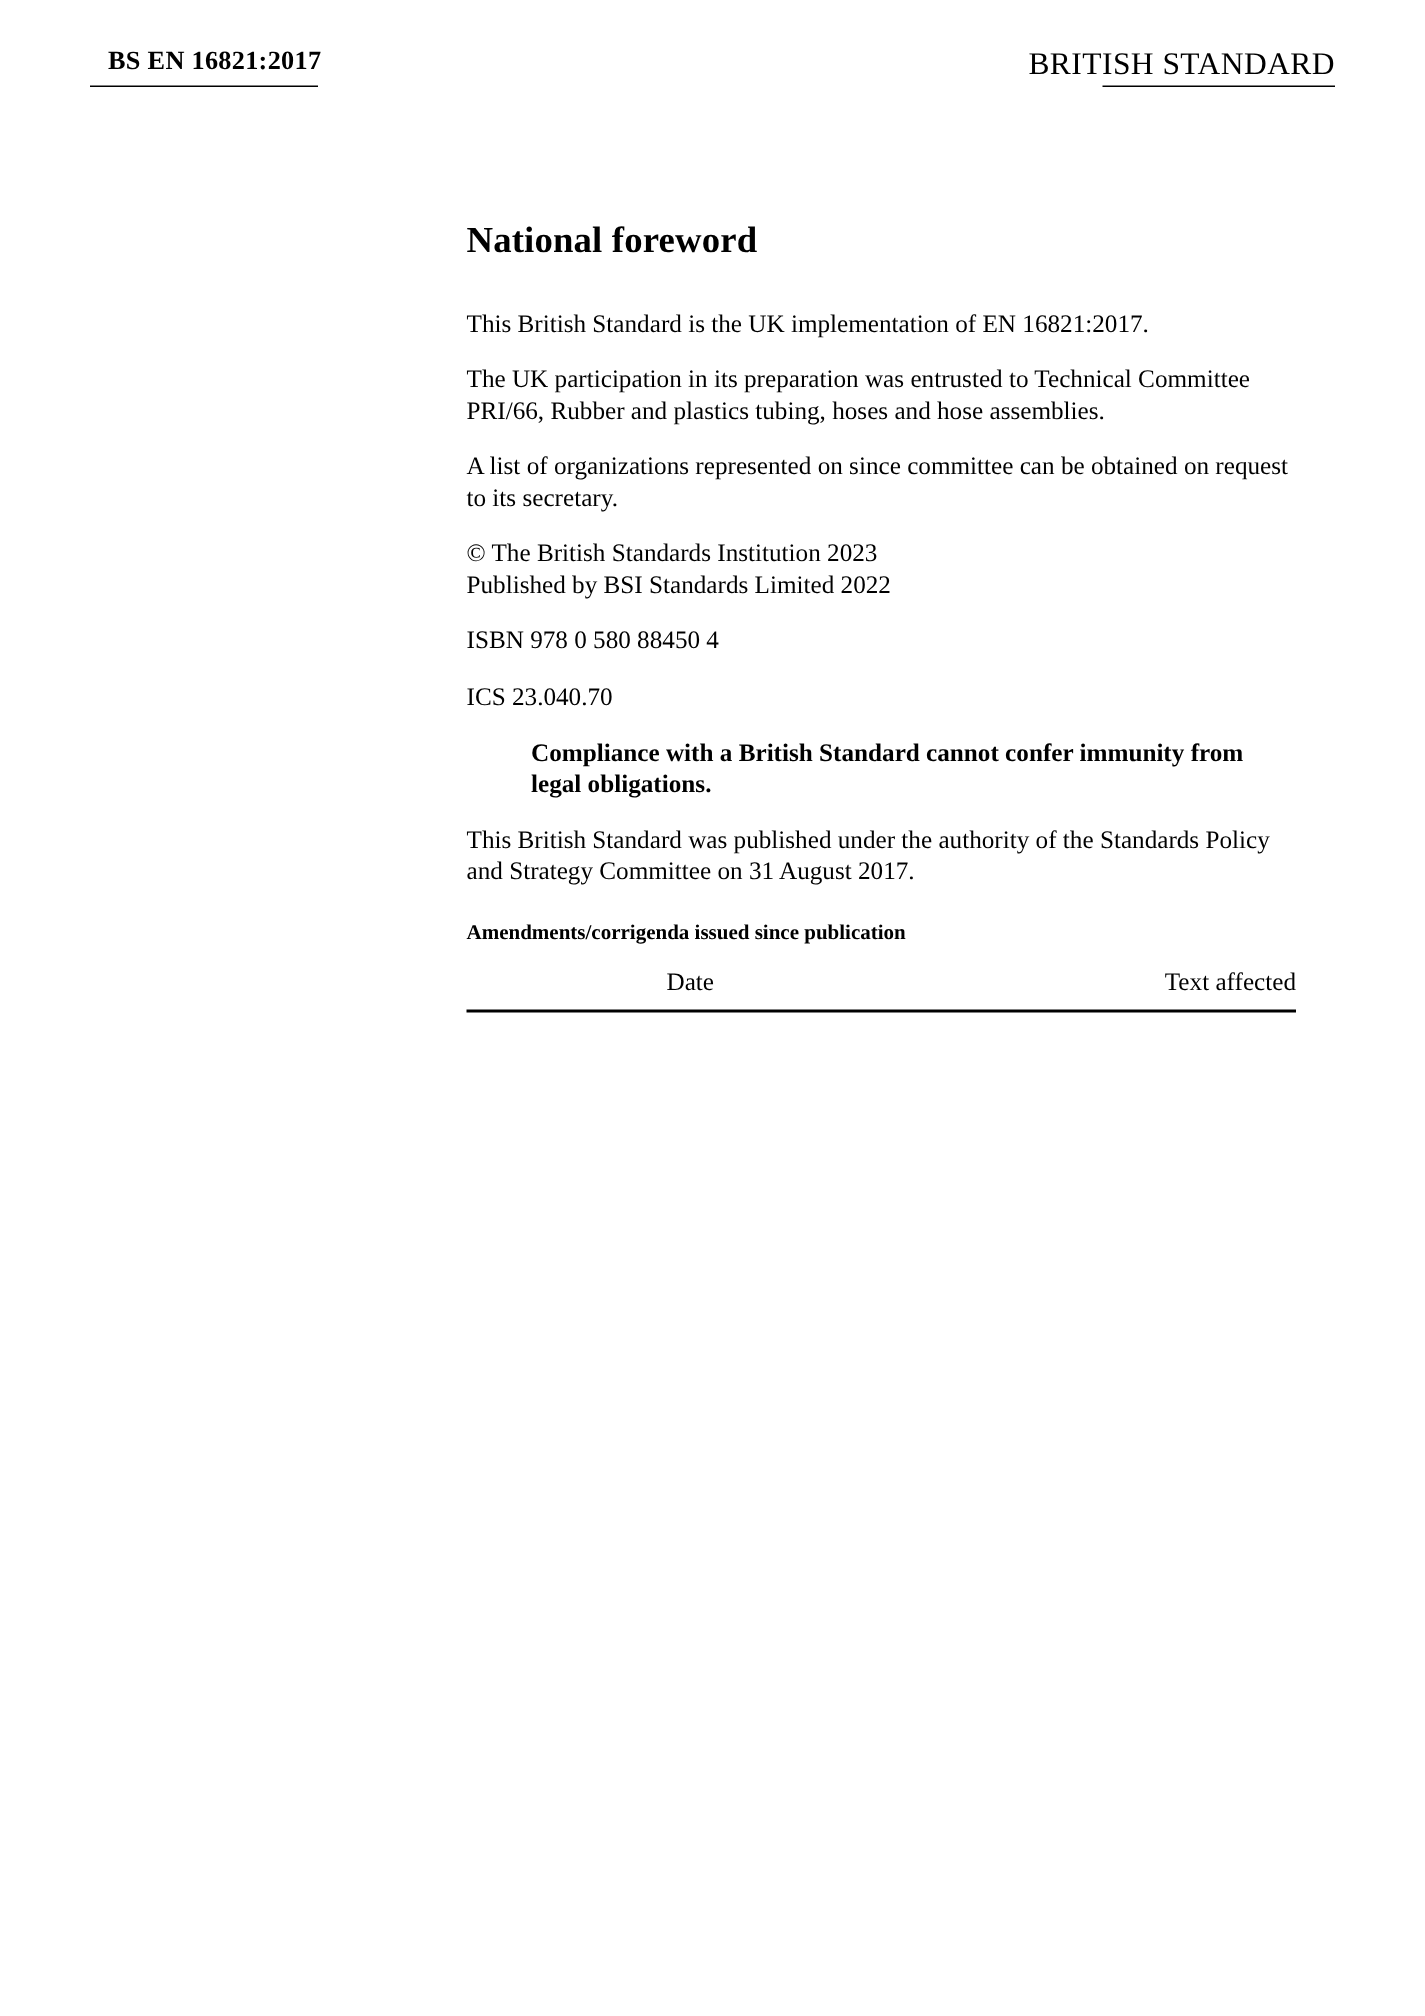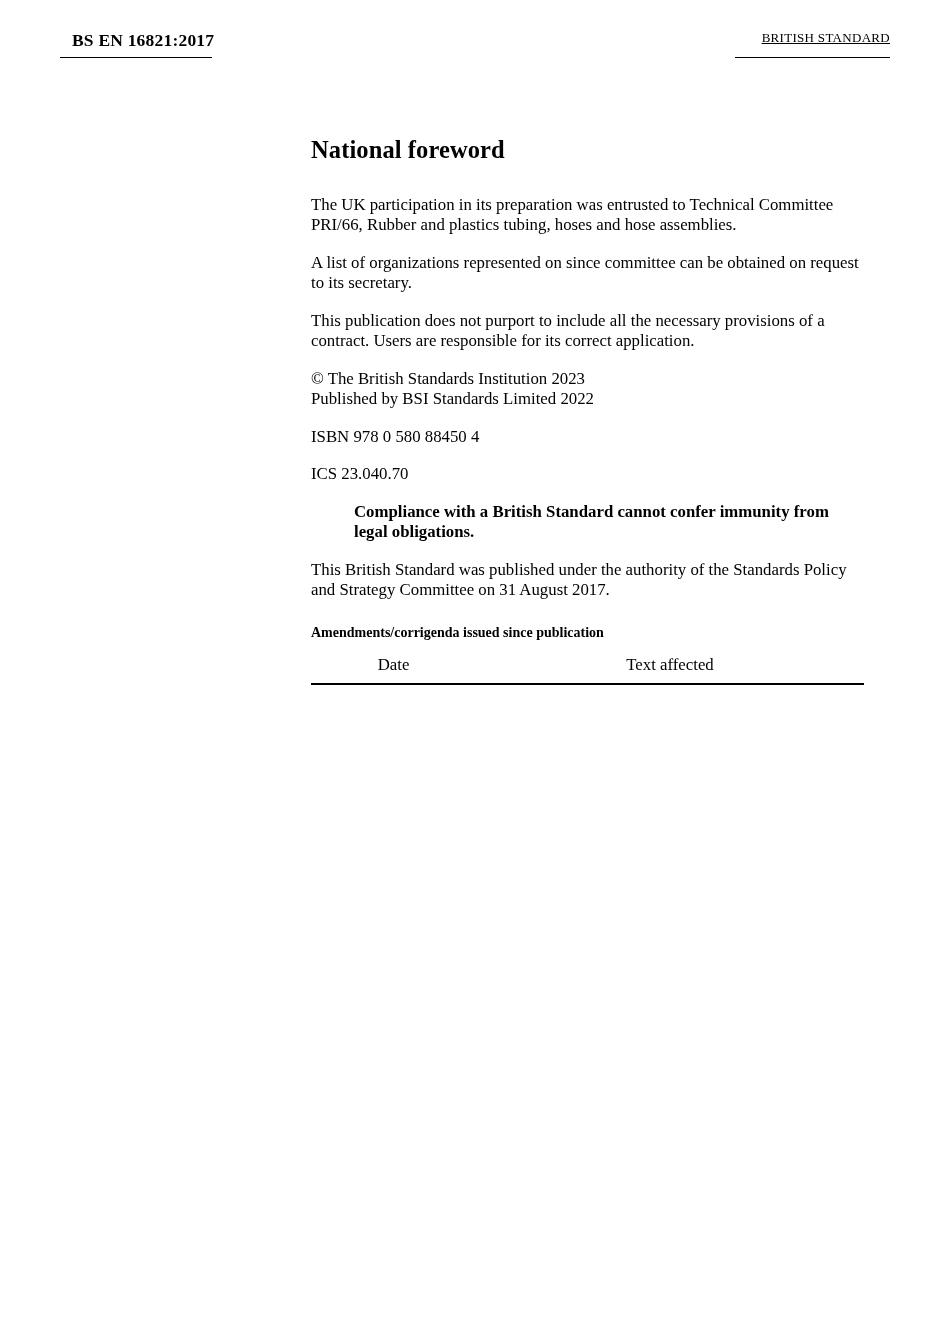--- a/index.html
+++ b/index.html
@@ -36,45 +36,44 @@
     font-size: 17.5px;
     font-weight: bold;
     letter-spacing: 0.2px;
     white-space: nowrap;
   }
   .header-right {
     position: absolute;
     right: 0;
     top: 0;
     font-family: "Liberation Serif", serif;
-    font-size: 13px;
+    font-size: 21px;
     letter-spacing: 0.3px;
     white-space: nowrap;
-    text-decoration: underline;
   }
   .header-rule-left {
     position: absolute;
     left: 0;
     top: 27px;
     width: 152px;
     border-bottom: 1.4px solid #000;
   }
   .header-rule-right {
     position: absolute;
     right: 0;
     top: 27px;
     width: 155px;
     border-bottom: 1.4px solid #000;
   }
 
   
   .content {
     position: absolute;
     left: 311px;
-    top: 136px;
+    top: 147px;
     width: 553px;
   }
   h1.foreword-title {
     font-family: "Liberation Serif", serif;
     font-size: 24.5px;
     font-weight: bold;
     margin: 0 0 31px 0;
     letter-spacing: 0.1px;
   }
   p.para {
@@ -100,21 +99,21 @@
   }
 
   .amend-table {
     width: 553px;
     border-collapse: collapse;
   }
   .amend-table th {
     font-family: "Liberation Serif", serif;
     font-size: 16.8px;
     font-weight: normal;
-    text-align: center;
+    text-align: right;
     padding: 0 0 8px 0;
     border-bottom: 2.2px solid #000;
   }
   .amend-table th.col-date { width: 165px; }
 </style>
 </head>
 <body>
 
 <div class="page">
 
@@ -122,26 +121,26 @@
     <div class="header-left">BS EN 16821:2017</div>
     <div class="header-rule-left"></div>
     <div class="header-right">BRITISH STANDARD</div>
     <div class="header-rule-right"></div>
   </div>
 
   <div class="content">
 
     <h1 class="foreword-title">National foreword</h1>
 
+    <p class="para">This British Standard is the UK implementation of EN 16821:2017.</p>
 
     <p class="para">The UK participation in its preparation was entrusted to Technical Committee PRI/66, Rubber and plastics tubing, hoses and hose assemblies.</p>
 
     <p class="para">A list of organizations represented on since committee can be obtained on request to its secretary.</p>
 
-    <p class="para">This publication does not purport to include all the necessary provisions of a contract. Users are responsible for its correct application.</p>
 
     <p class="para tight">© The British Standards Institution 2023</p>
 
     <p class="para">Published by BSI Standards Limited 2022</p>
 
     <p class="para">ISBN 978 0 580 88450 4</p>
 
     <p class="para">ICS 23.040.70</p>
 
     <p class="para bold">Compliance with a British Standard cannot confer immunity from legal obligations.</p>

